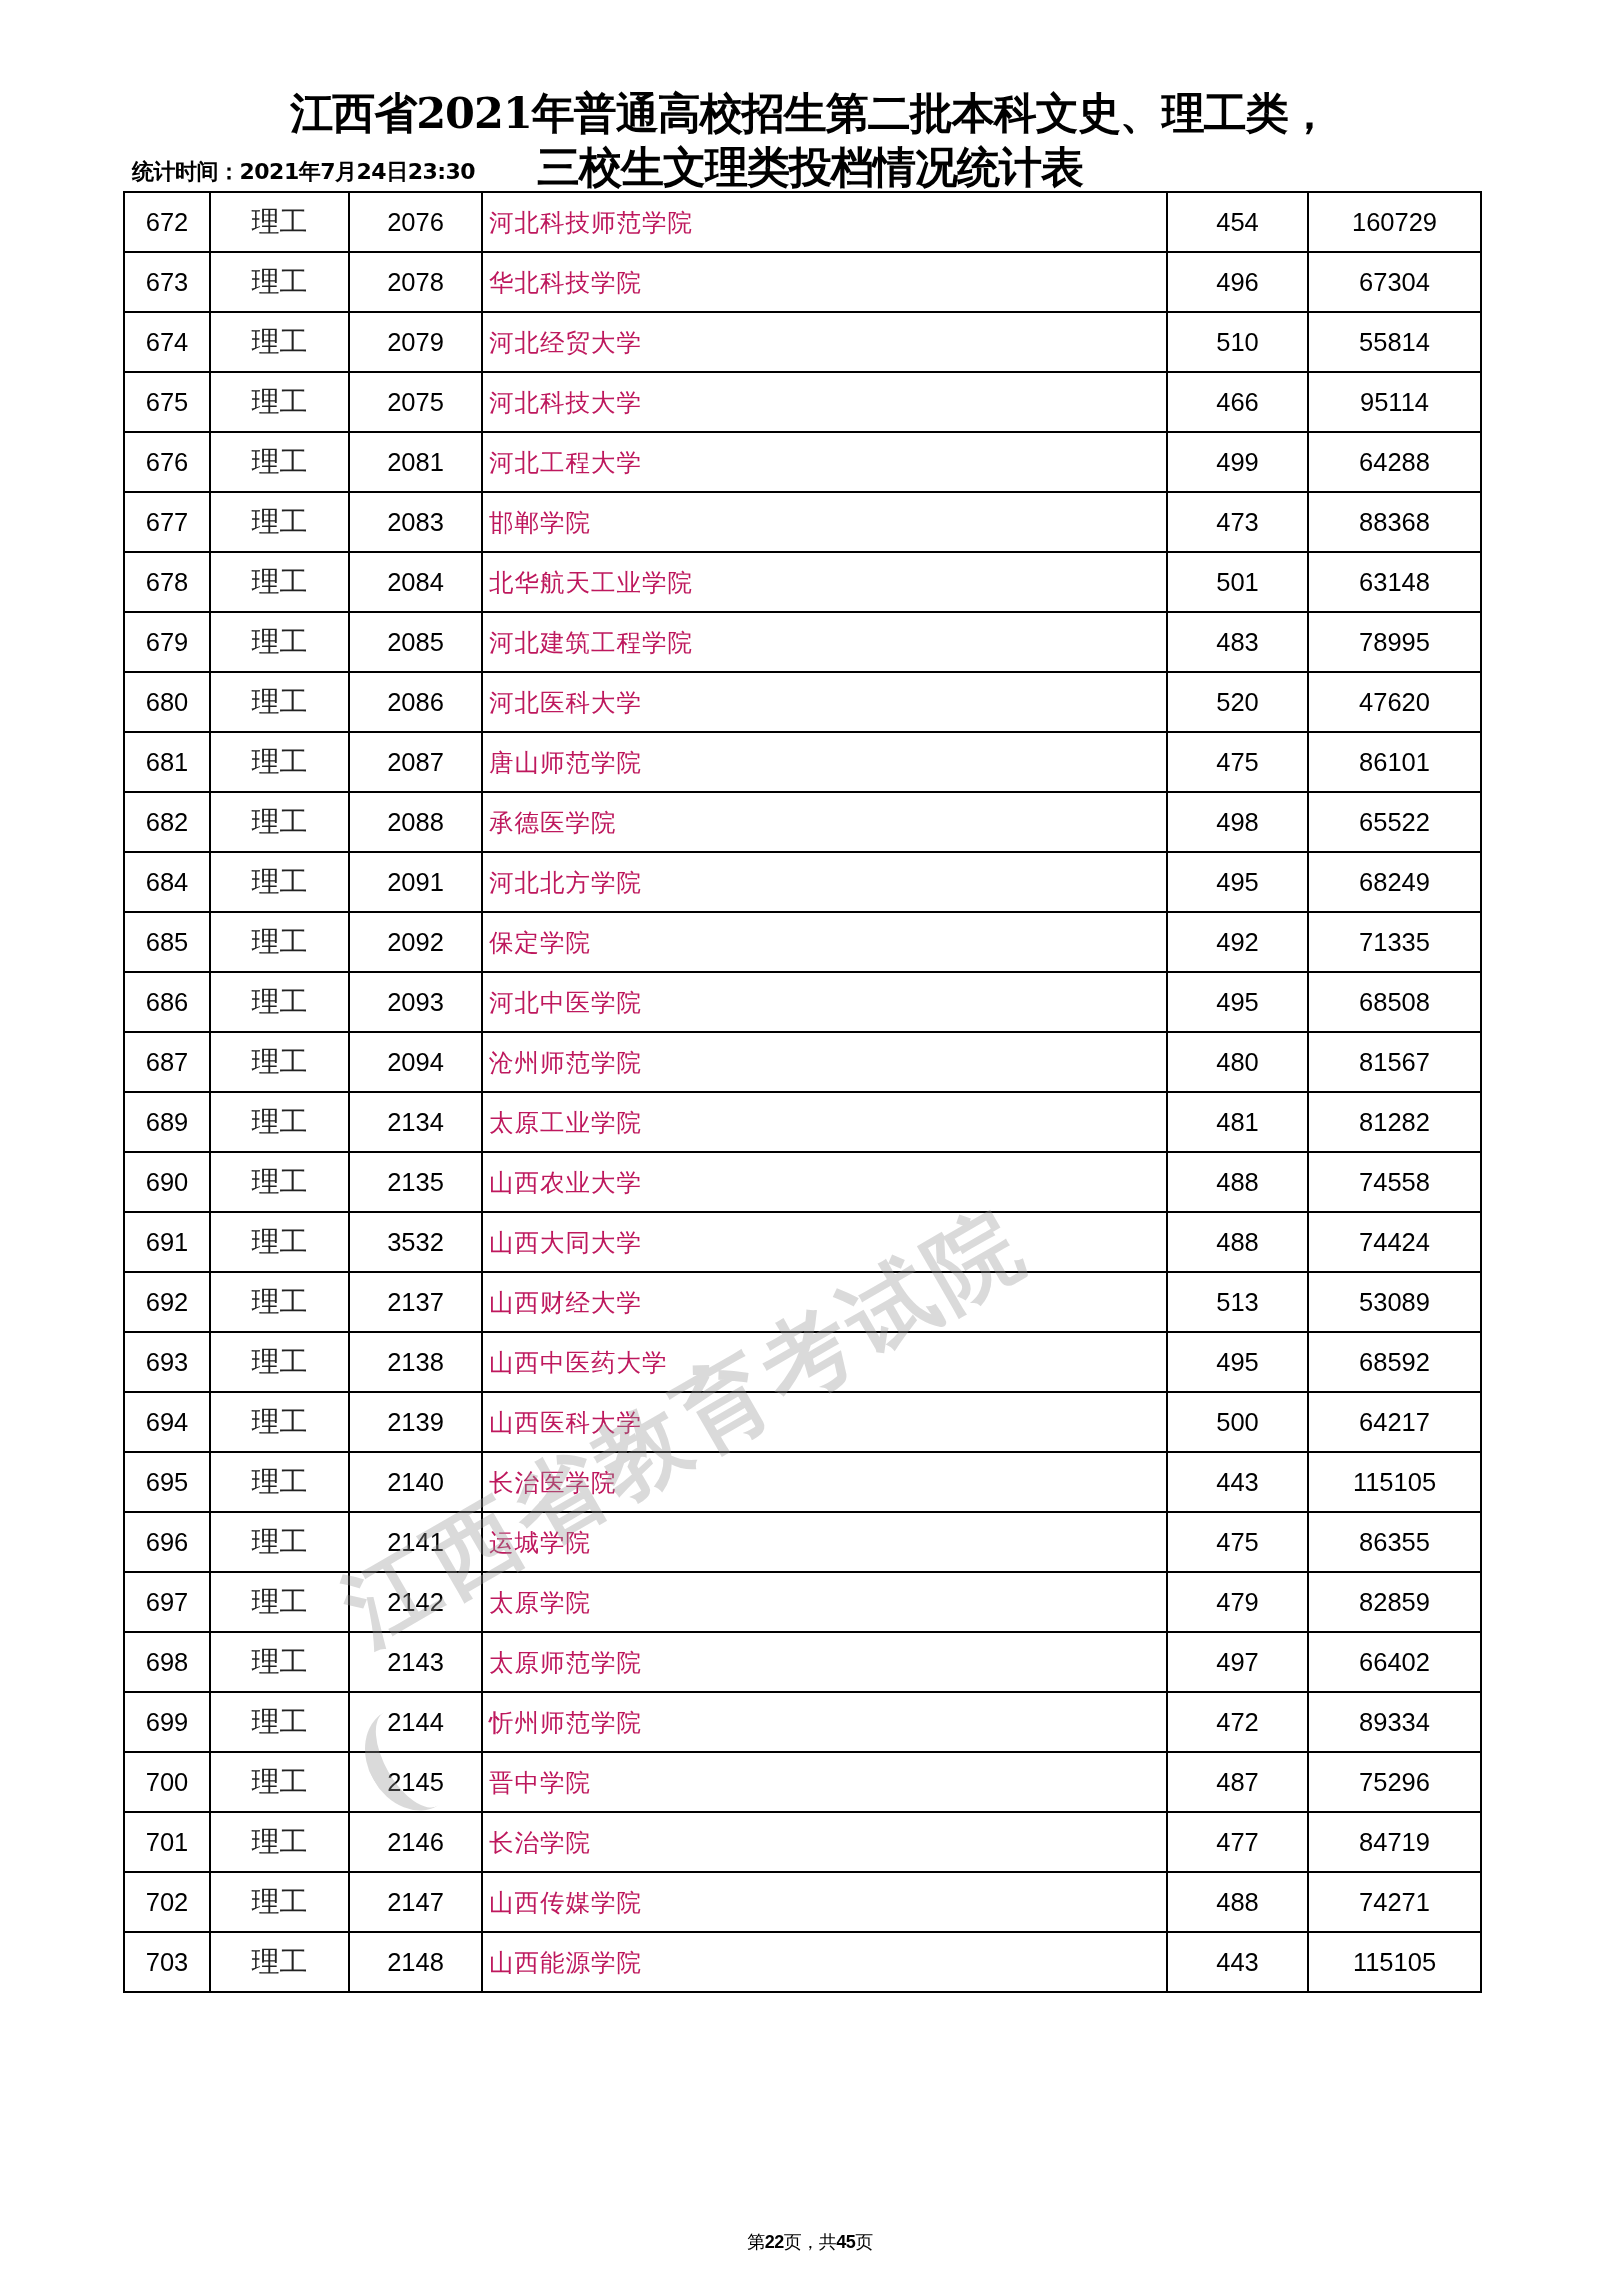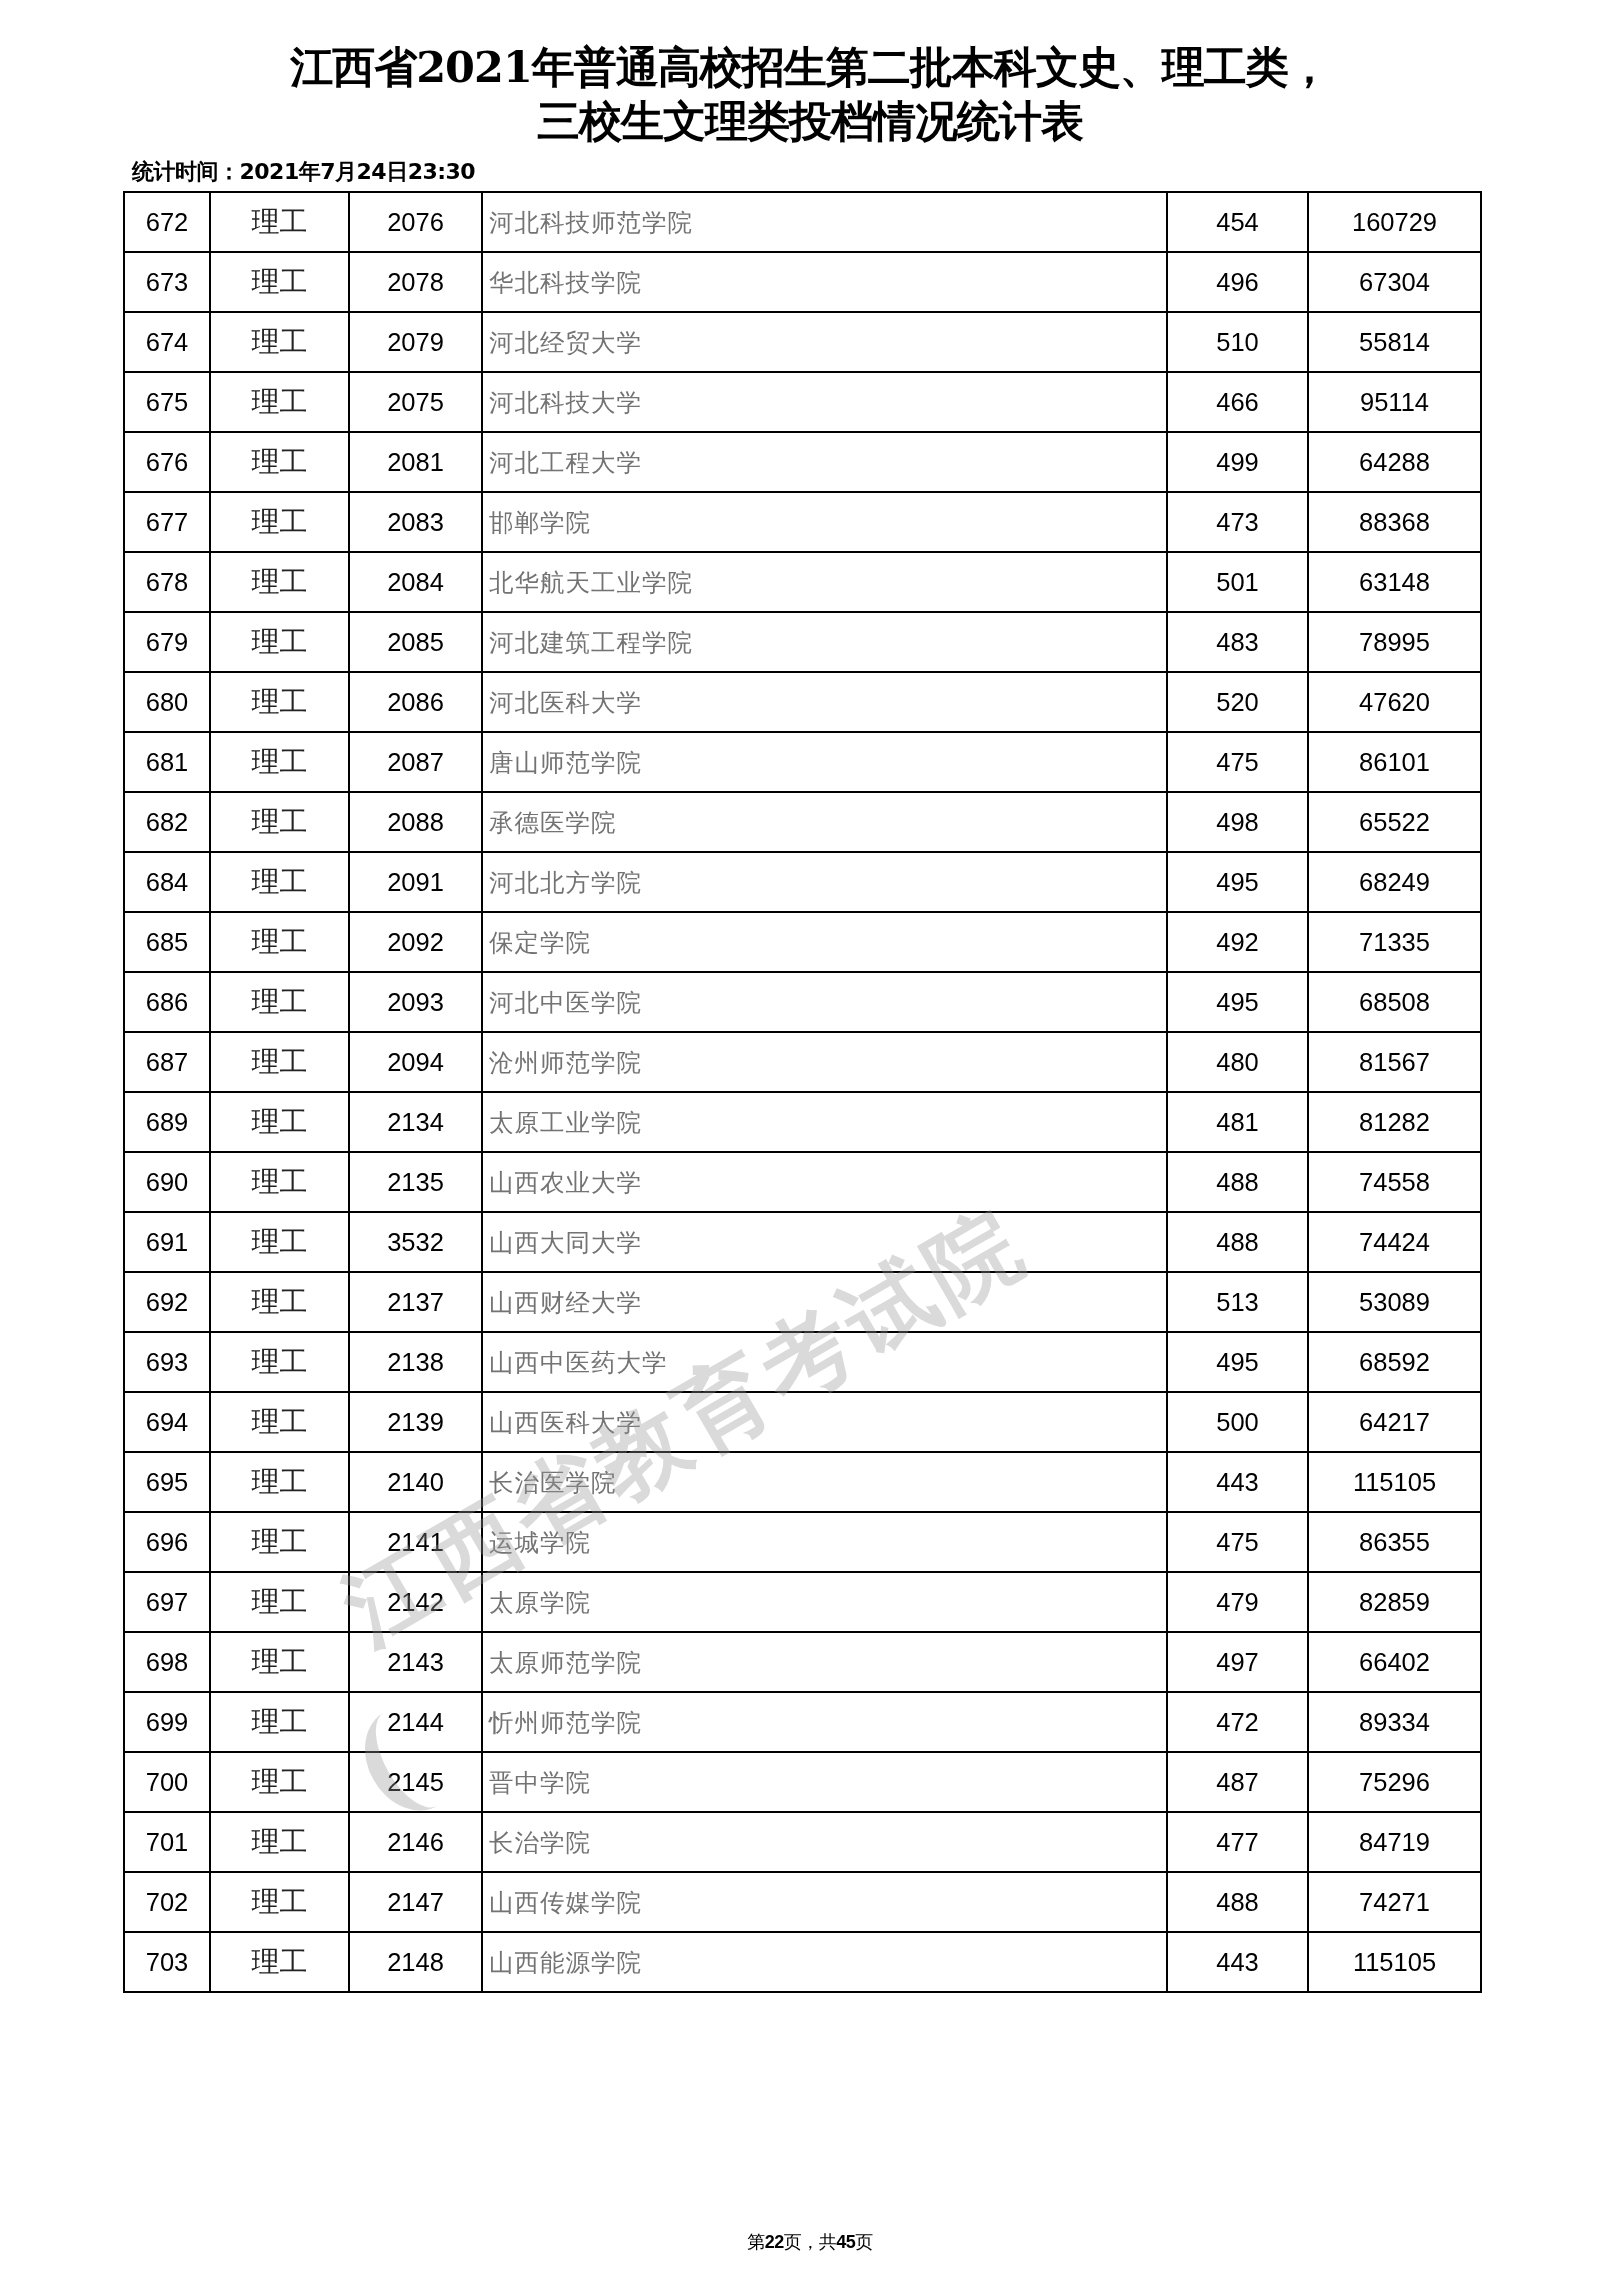--- a/index.html
+++ b/index.html
@@ -1,32 +1,32 @@
 <!DOCTYPE html>
 <html><head>
 <meta charset="utf-8">
 <style>
   html, body { margin: 0; padding: 0; background: #ffffff; }
   body { width: 1620px; height: 2292px; position: relative; overflow: hidden;
          font-family: "DejaVu Sans", "Liberation Sans", sans-serif; color: #000; }
   .title { position: absolute; left: 0; width: 1620px; text-align: center;
            font-family: "DejaVu Serif", "Liberation Serif", serif; font-weight: bold;
-           font-size: 43px; letter-spacing: -1px; line-height: 57px; }
+           font-size: 43px; letter-spacing: -1px; line-height: 57px; margin-top: 46px; }
   .title.l1 { top: 39px; }
   .title.l2 { top: 93px; }
   .stat-time { position: absolute; left: 132px; top: 157px; font-size: 22px; font-weight: bold;
                font-family: "DejaVu Sans", sans-serif; letter-spacing: -0.5px; }
   table.data { position: absolute; left: 123px; top: 191px; border-collapse: collapse;
                width: 1358px; table-layout: fixed; }
   table.data td { border: 2.9px solid #000; height: 58px; padding: 0; font-size: 25.5px;
                   text-align: center; vertical-align: middle; }
   table.data td.num { font-family: "Liberation Sans", sans-serif; }
   table.data td.cat { font-family: "DejaVu Serif", "Liberation Serif", serif; font-size: 28px; color: #222; }
   table.data td.name { text-align: left; padding-left: 5.9px; font-family: "DejaVu Serif", "Liberation Serif", serif;
-                       font-size: 24.5px; color: #737373; letter-spacing: 1px; }
+                       font-size: 24.5px; color: #be185d; letter-spacing: 1px; }
   .footer { position: absolute; left: 0; width: 1620px; top: 2230px; text-align: center;
             font-size: 18px; font-family: "DejaVu Serif", serif; letter-spacing: -0.5px; }
   .footer b { font-family: "Liberation Sans", sans-serif; }
   .watermark { position: absolute; left: 353px; top: 1558px; font-size: 90px; font-weight: bold;
                color: rgba(150,150,150,0.35); transform: rotate(-30deg); transform-origin: left center;
                white-space: nowrap; pointer-events: none; font-family: "DejaVu Sans", sans-serif;
                letter-spacing: 5.9px; }
   .wm-logo { position: absolute; left: 368px; top: 1705px; width: 69px; height: 108px;
              border-left: 17.6px solid rgba(150,150,150,0.35); border-radius: 60% 0 0 60%;
              transform: rotate(-30deg); pointer-events: none; }

